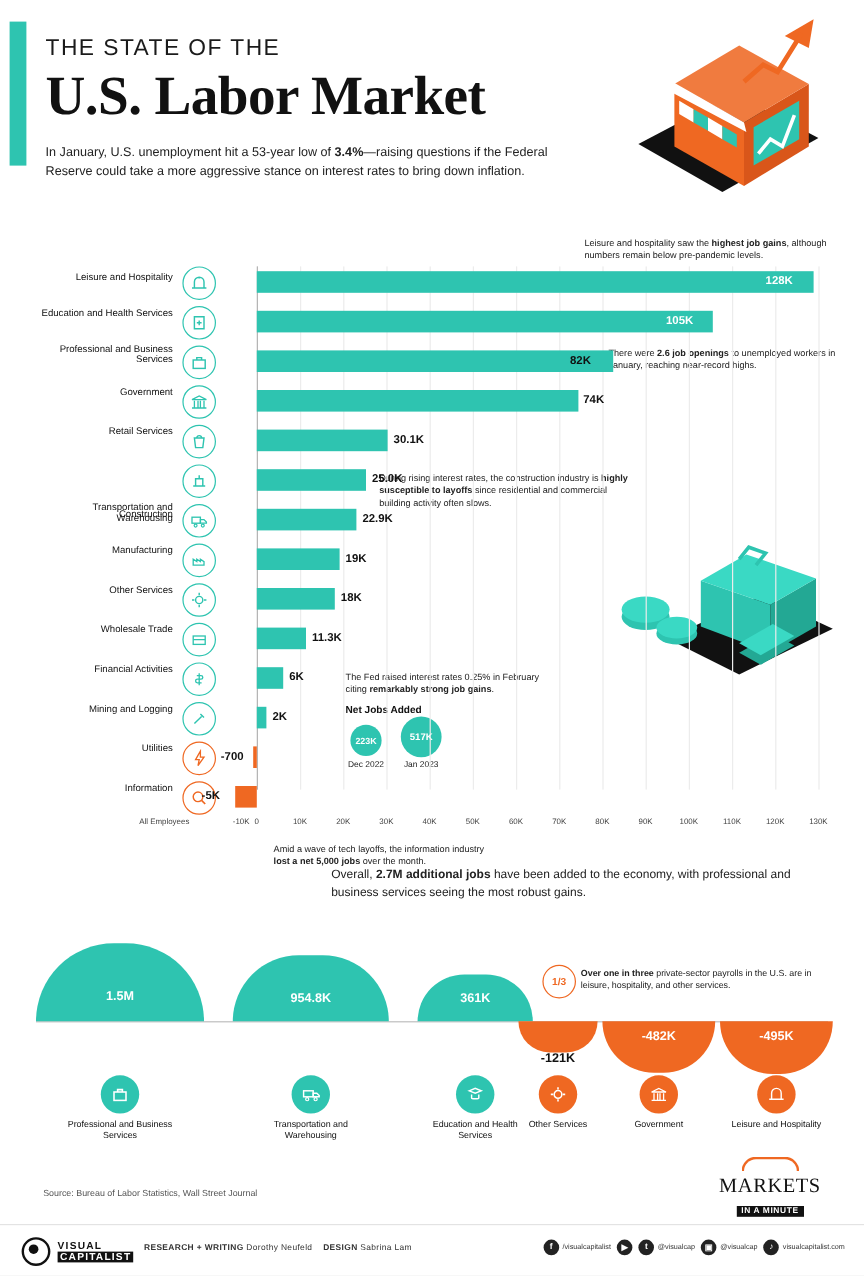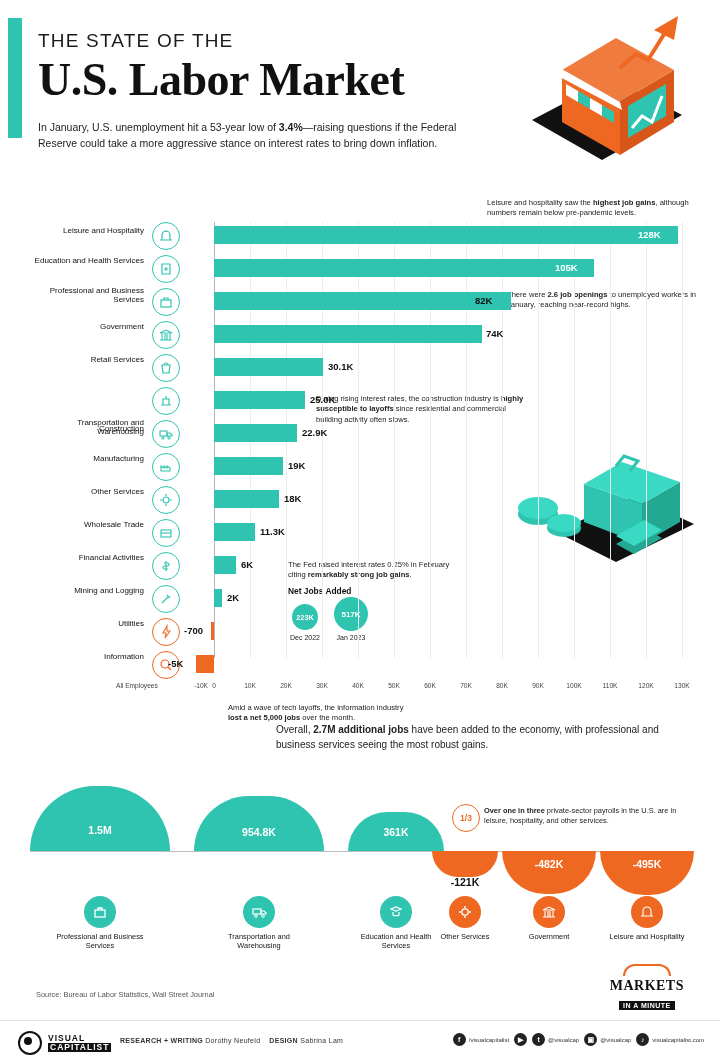--- a/index.html
+++ b/index.html
@@ -99,21 +99,21 @@
   .cat-lab{position:absolute;font-size:7.4px;line-height:1.25;color:#111;text-align:center;width:92px;}
   .callout{position:absolute;font-size:7.4px;line-height:1.35;color:#222;}
   .callout b{font-weight:700;}
   .frac{
     position:absolute;width:26px;height:26px;border-radius:50%;border:1.6px solid #ef6822;
     color:#ef6822;font-size:8.5px;font-weight:700;display:flex;align-items:center;justify-content:center;
   }
   .source{position:absolute;left:36px;top:990px;font-size:7.4px;color:#555;}
   
   .mim{position:absolute;right:36px;top:964px;text-align:center;}
-  .mim .l1{font-size:14px;font-weight:700;letter-spacing:0.5px;color:#111;
+  .mim .l1{font-size:17px;font-weight:400;letter-spacing:0.5px;color:#111;
     font-family:"Liberation Serif", serif;}
   .mim .l2{font-size:7px;font-weight:700;letter-spacing:0.5px;color:#fff;background:#111;
     display:inline-block;padding:1px 4px;margin-top:1px;}
   .mim .arc{width:44px;height:10px;border:2px solid #ef6822;border-bottom:none;
     border-radius:22px 22px 0 0;margin:0 auto 2px;}
   
   .footer{
     position:absolute;left:0;bottom:0;width:720px;height:42px;background:#ffffff;
     border-top:1px solid #e3e3e3;
   }

